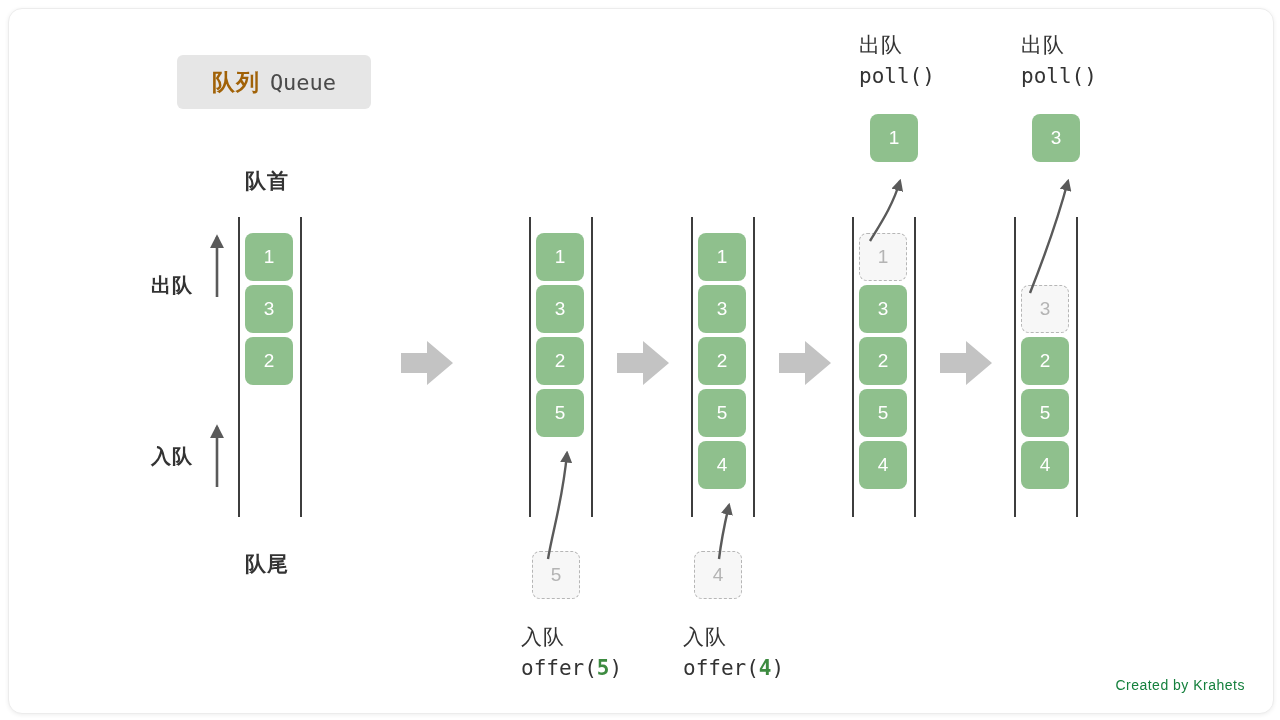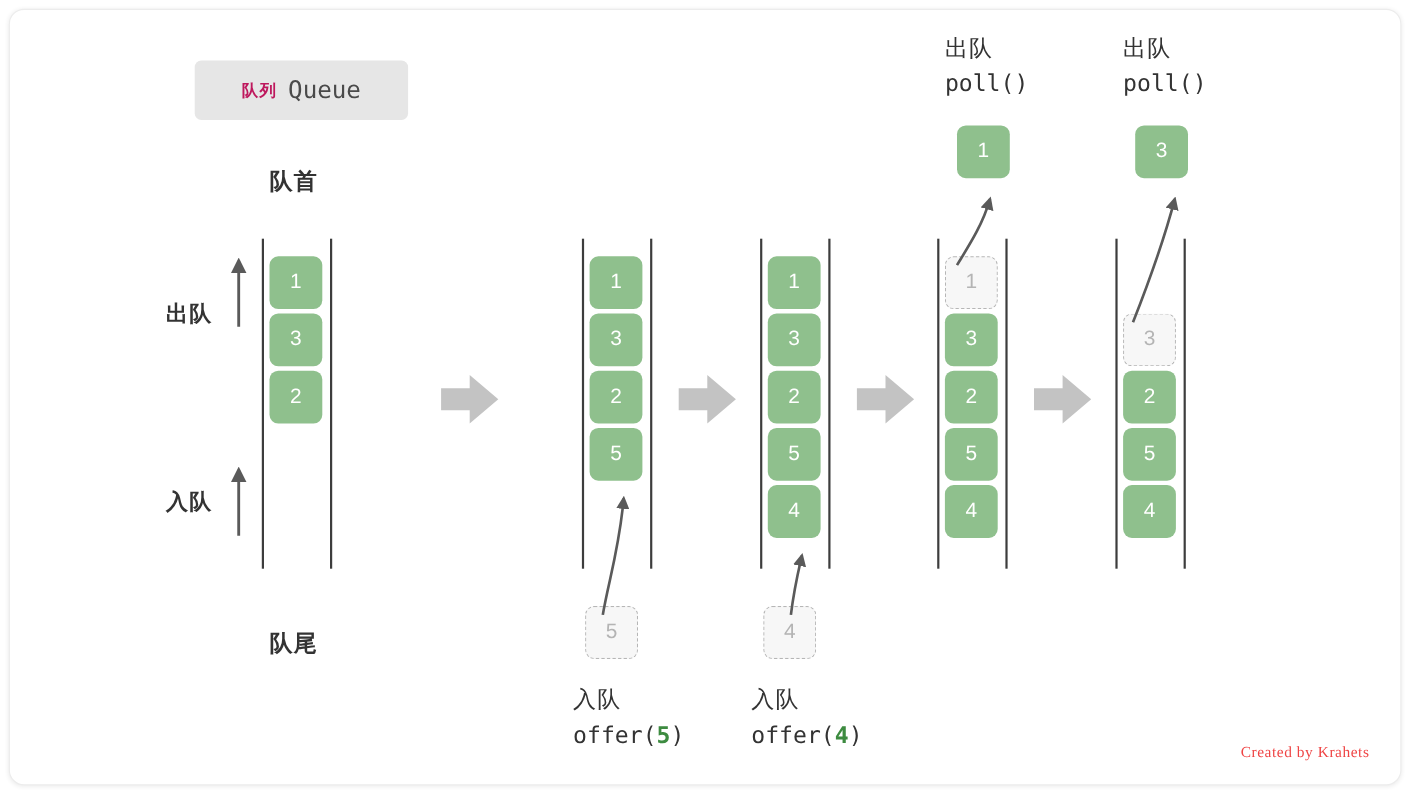--- a/index.html
+++ b/index.html
@@ -26,21 +26,21 @@
   
   #title-badge {
     left: 168px; top: 46px;
     width: 194px; height: 54px;
     background: #e6e6e6;
     border-radius: 6px;
     display: flex; align-items: center; justify-content: center;
     gap: 10px;
   }
   #title-badge .cn {
-    font-size: 15px; font-weight: bold; color: #be185d;
+    font-size: 23px; font-weight: bold; color: #a16207;
     letter-spacing: 1px;
   }
   #title-badge .en {
     font-family: "DejaVu Sans Mono", monospace;
     font-size: 22px; color: #4a4a4a;
   }
 
   
   .column { position: absolute; top: 0; height: 704px; width: 200px; }
 
@@ -101,38 +101,38 @@
   }
   .op-caption .code .arg { color: #3d8b40; font-weight: bold; }
 
   .top-caption { text-align: left; }
 
   svg.ovl { position: absolute; left: 0; top: 0; width: 1264px; height: 704px; pointer-events: none; }
 
   #credit {
     position: absolute;
     right: 28px; bottom: 20px;
-    font-family: Liberation Serif, serif;
+    font-family: Liberation Sans, sans-serif;
     font-size: 14px;
-    color: #ef4444;
+    color: #15803d;
     letter-spacing: 0.5px;
   }
 </style>
 </head>
 <body>
 
 <div id="card">
 
   <div id="title-badge" class="abs">
     <span class="cn">队列</span>
     <span class="en">Queue</span>
   </div>
 
-  <div class="head-label" style="left:236px; top:142px;text-align:center;">队首</div>
-  <div class="head-label" style="left:236px; top:562px;text-align:center;">队尾</div>
+  <div class="head-label" style="left:236px; top:158px;text-align:center;">队首</div>
+  <div class="head-label" style="left:236px; top:541px;text-align:center;">队尾</div>
 
   <div class="side-label" style="left:142px; top:263px;">出队</div>
   <div class="side-label" style="left:142px; top:434px;">入队</div>
 
   <div class="column" style="left:222px;">
     <div class="rail-left" style="left:7px;"></div>
     <div class="rail-right" style="left:69px;"></div>
     <div class="cell" style="left:14px; top:224px;">1</div>
     <div class="cell" style="left:14px; top:276px;">3</div>
     <div class="cell" style="left:14px; top:328px;">2</div>

